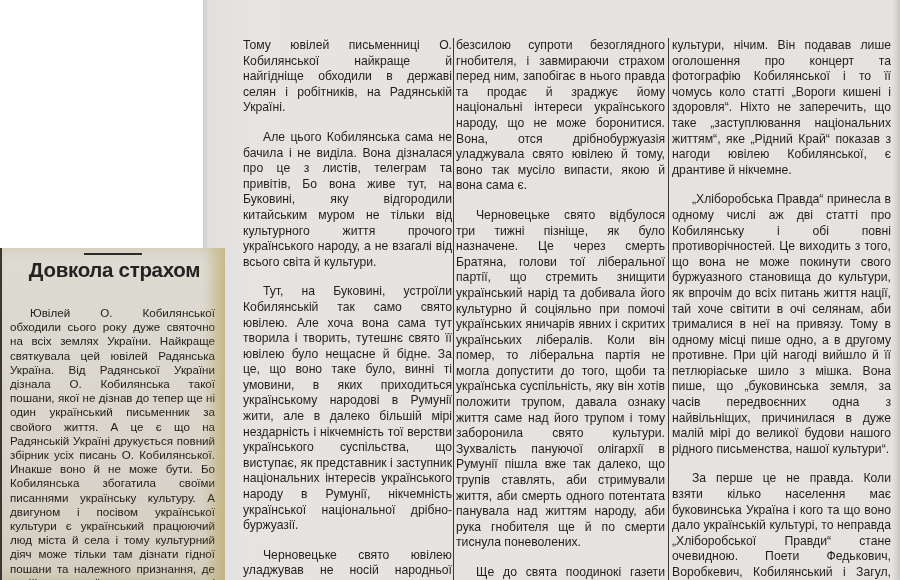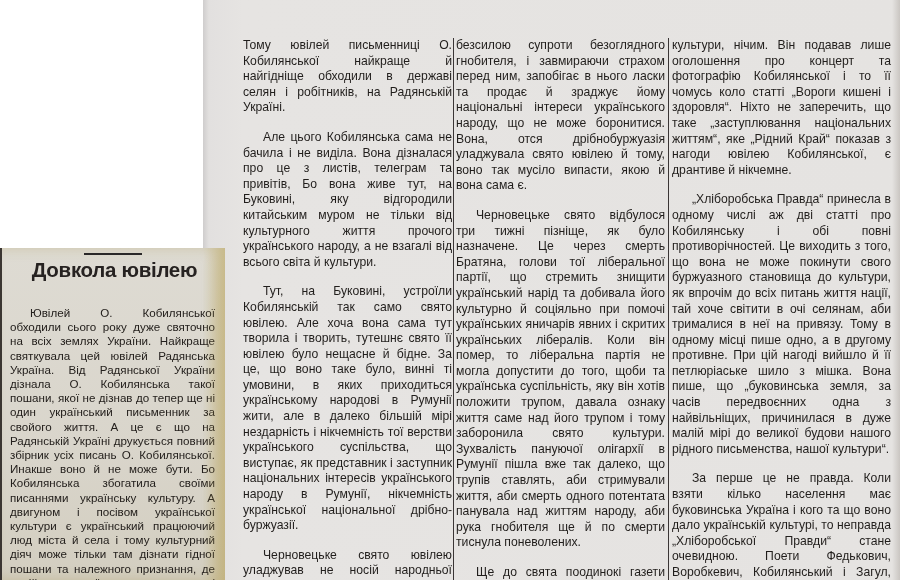--- a/index.html
+++ b/index.html
@@ -78,34 +78,34 @@
   <div class="vrule" id="vr2"></div>
 
   <div class="col" id="col1">
     <p>Тому ювілей письменниці О. Кобилянської найкраще й найгідніще обходили в державі селян і робітників, на Радянській Україні.</p>
     <p class="ind">Але цього Кобилянська сама не бачила і не виділа. Вона дізналася про це з листів, телеграм та привітів, Бо вона живе тут, на Буковині, яку відгородили китайським муром не тільки від культурного життя прочого українського народу, а не взагалі від всього світа й культури.</p>
     <p class="ind">Тут, на Буковині, устроїли Кобилянській так само свято ювілею. Але хоча вона сама тут творила і творить, тутешнє свято її ювілею було нещасне й бідне. За це, що воно таке було, винні ті умовини, в яких приходиться українському народові в Румунії жити, але в далеко більшій мірі нездарність і нікчемність тої верстви українського суспільства, що виступає, як представник і заступник національних інтересів українського народу в Румунії, нікчемність української національної дрібно-буржуазії.</p>
     <p class="ind">Черновецьке свято ювілею уладжував не носій народньої культури працюючі, що лежать спутані тяжкими кайданами соціяльного й національного гнету, його уладжувала українська національна дрібнобуржуазія, яка гнеться перед гнобителем українських працюючих у три погибели тай не пропускає нагоди, щоби з поневоленого українського народу й собі що небудь здерти та урвати для заспокоєння своїх дрібних але гидких інтересів. Українська національна дрібнобуржуазія почуває себе</p>
   </div>
 
   <div class="col" id="col2">
-    <p>безсилою супроти безоглядного гнобителя, і завмираючи страхом перед ним, запобігає в нього ласки та продає й зраджує йому національні інтереси українського народу, що не може боронитися. Вона, отся дрібнобуржуазія уладжувала свято ювілею й тому, воно так мусіло випасти, якою й вона сама є.</p>
+    <p>безсилою супроти безоглядного гнобителя, і завмираючи страхом перед ним, запобігає в нього правда та продає й зраджує йому національні інтереси українського народу, що не може боронитися. Вона, отся дрібнобуржуазія уладжувала свято ювілею й тому, воно так мусіло випасти, якою й вона сама є.</p>
     <p class="ind">Черновецьке свято відбулося три тижні пізніще, як було назначене. Це через смерть Братяна, голови тої ліберальної партії, що стремить знищити український нарід та добивала його культурно й соціяльно при помочі українських яничарів явних і скритих українських лібералів. Коли він помер, то ліберальна партія не могла допустити до того, щоби та українська суспільність, яку він хотів положити трупом, давала ознаку життя саме над його трупом і тому заборонила свято культури. Зухвалість пануючої олігархії в Румунії пішла вже так далеко, що трупів ставлять, аби стримували життя, аби смерть одного потентата панувала над життям народу, аби рука гнобителя ще й по смерти тиснула поневолених.</p>
     <p class="ind">Ще до свята поодинокі газети написали, як вони й ті круги української суспільности, що з ними є одної думки, до письменницької творчости Кобилянської ставляться, та яку вагу свято її ювілею для них має. Звернемо на дещо увагу.</p>
 
   </div>
 
   <div class="col" id="col3">
     <p>культури, нічим. Він подавав лише оголошення про концерт та фотографію Кобилянської і то її чомусь коло статті „Вороги кишені і здоровля“. Ніхто не заперечить, що таке „заступлювання національних життям“, яке „Рідний Край“ показав з нагоди ювілею Кобилянської, є дрантиве й нікчемне.</p>
     <p class="ind">„Хліборобська Правда“ принесла в одному числі аж дві статті про Кобилянську і обі повні противорічностей. Це виходить з того, що вона не може покинути свого буржуазного становища до культури, як впрочім до всіх питань життя нації, тай хоче світити в очі селянам, аби трималися в неї на привязу. Тому в одному місці пише одно, а в другому противне. При цій нагоді вийшло й її петлюріаське шило з мішка. Вона пише, що „буковинська земля, за часів передвоєнних одна з найвільніщих, причинилася в дуже малій мірі до великої будови нашого рідного письменства, нашої культури“.</p>
     <p class="ind">За перше це не правда. Коли взяти кілько населення має буковинська Україна і кого та що воно дало українській культурі, то неправда „Хліборобської Правди“ стане очевидною. Поети Федькович, Воробкевич, Кобилянський і Загул, письменниця О. Кобилянська, композитор Воробкевич, маляр Івасюк — не рахуючи, що перша новочасна українська граматика на Буковині писалася — це все великі постати в українській культурі.</p>
 
   </div>
 </div>
 
 <div id="clip">
   <div class="headline">
-    <div>Довкола ювілею</div>
+    <div>Довкола страхом</div>
   </div>
   <div class="body">
     <p>Ювілей О. Кобилянської обходили сього року дуже святочно на всіх землях України. Найкраще святкувала цей ювілей Радянська Україна. Від Радянської України дізнала О. Кобилянська такої пошани, якої не дізнав до тепер ще ні один український письменник за свойого життя. А це є що на Радянській Україні друкується повний збірник усіх писань О. Кобилянської. Инакше воно й не може бути. Бо Кобилянська збогатила своїми писаннями українську культуру. А двигуном і посівом української культури є український працюючий люд міста й села і тому культурний діяч може тільки там дізнати гідної пошани та належного признання, де носій народньої культури, працюючі маси, робітники й селяни свобідні та самі уладжують своє соціяльне й культурне життя</p>
   </div>
 </div>
 
 </body></html>

